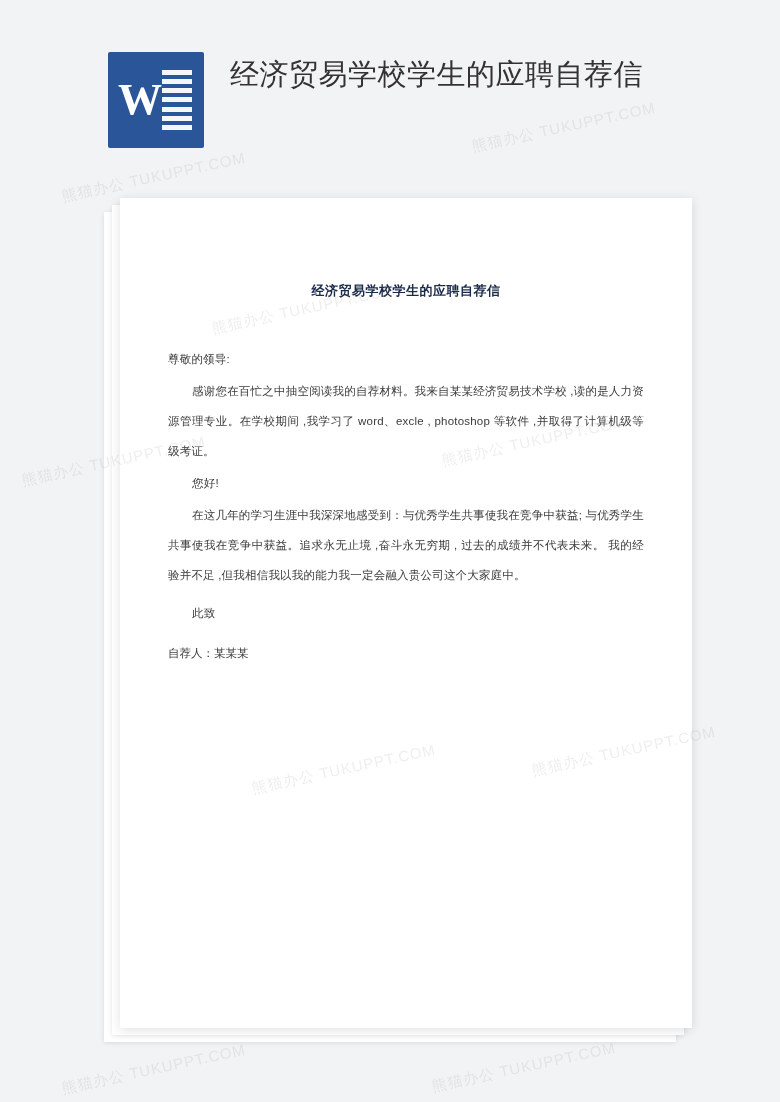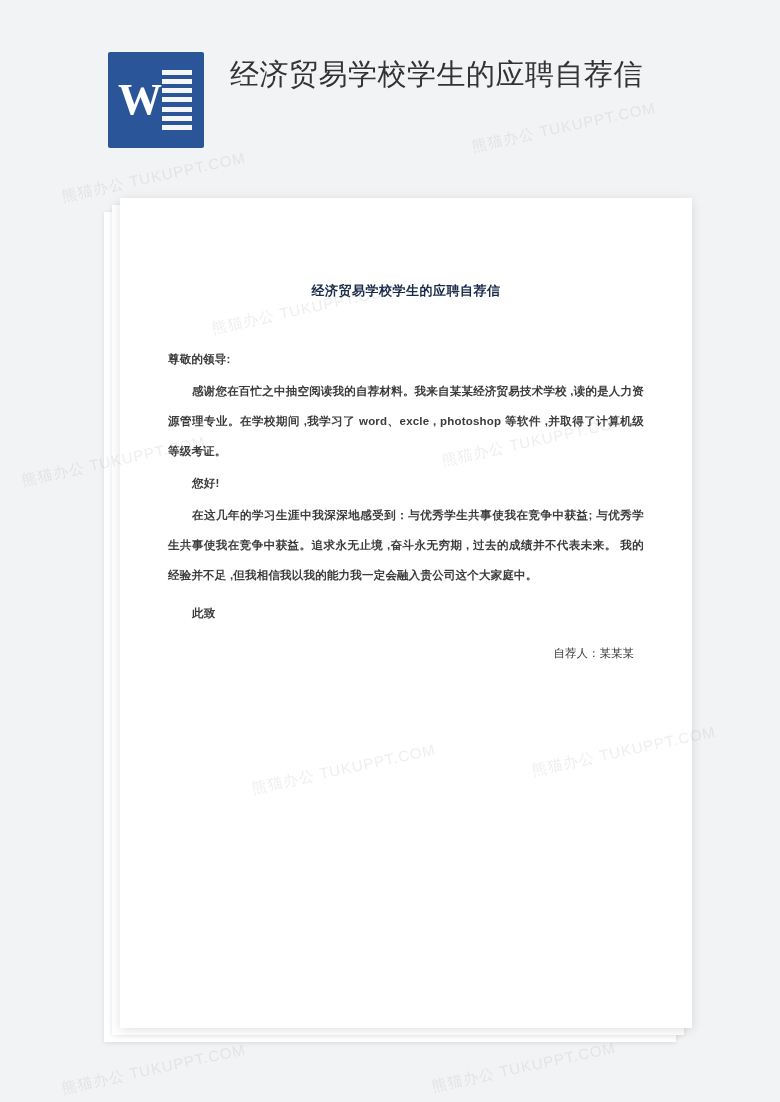--- a/index.html
+++ b/index.html
@@ -102,29 +102,27 @@
     letter-spacing: .5px;
     margin-bottom: 44px;
   }
   .para {
     font-size: 11.5px;
     line-height: 30px;
     color: #3b3b3b;
     text-align: justify;
     margin: 0 0 2px 0;
     letter-spacing: .2px;
-    font-weight: bold;
   }
   .indent-1 { text-indent: 24px; }
   .indent-2 { text-indent: 24px; }
   .sign {
     font-size: 11.5px;
     line-height: 30px;
     color: #3b3b3b;
-    text-align: right;
     margin-top: 10px;
     padding-right: 10px;
   }
   .spacer-sm { height: 6px; }
 
   
   .wm {
     position: absolute;
     color: rgba(120,120,120,0.13);
     font-size: 15px;

